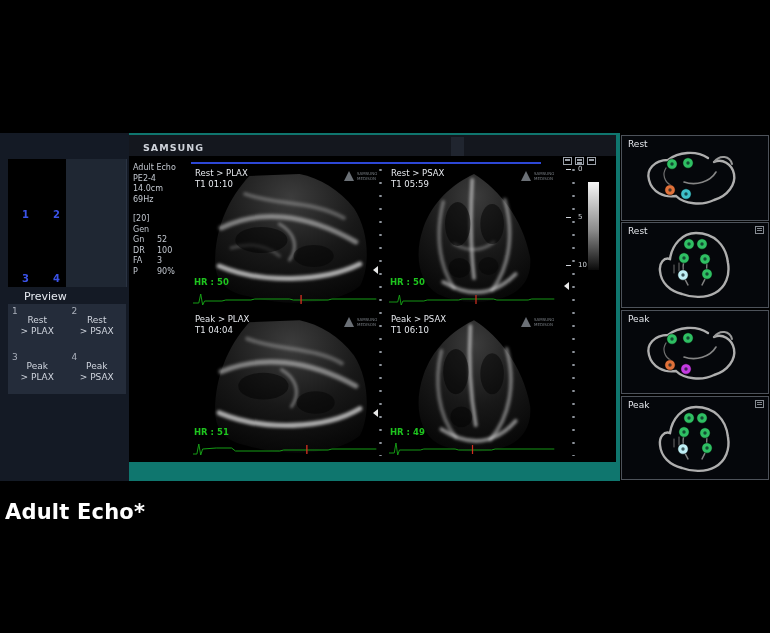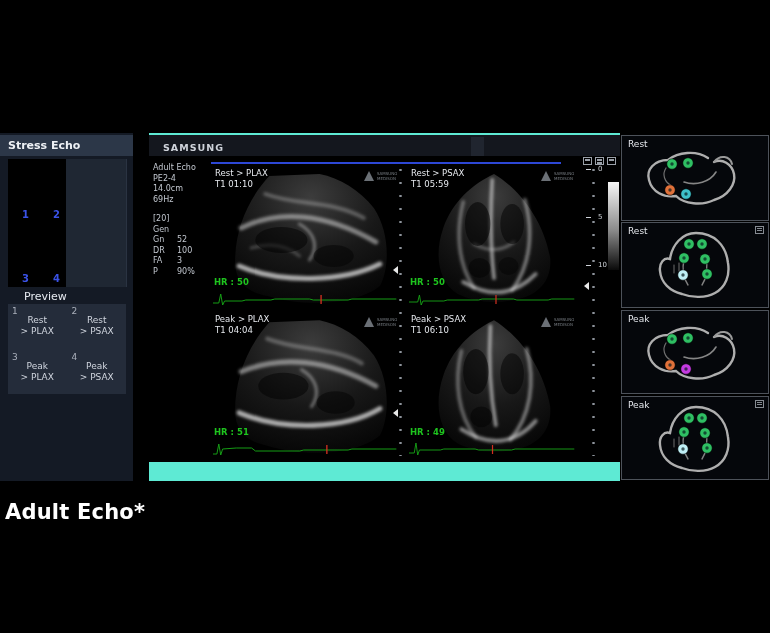--- a/index.html
+++ b/index.html
@@ -16,21 +16,21 @@
   #stage-right{left:58px;top:0;width:60px;height:128px;background:#1f2733;border-right:1px solid #2a3342}
   .stage-num{position:absolute;font-size:10px;font-weight:bold;color:#3a52e6}
   #preview-label{left:24px;top:157px;font-size:11px;color:#e6eaf0}
   #preview-grid{left:8px;top:171px;width:118px;height:90px;background:#242c3a;
                 display:grid;grid-template-columns:1fr 1fr;grid-template-rows:1fr 1fr;gap:1px}
   .pcell{background:#242c3a;position:relative}
   .pcell .pnum{position:absolute;left:4px;top:2px;font-size:9px;color:#aab0bb}
   .pcell .ptxt{position:absolute;left:0;top:11px;width:100%;text-align:center;
                font-size:9px;line-height:11px;color:#d0d5de}
   
-  #display{left:149px;top:0;width:528px;height:348px;background:#5eead4}
+  #display{left:129px;top:0;width:528px;height:348px;background:#0f766e}
   #disp-header{left:0;top:2px;width:487px;height:21px;background:#14171e}
   #brand{left:14px;top:7px;font-size:9.5px;font-weight:bold;letter-spacing:1px;color:#cfd3da}
   #title-block{left:0;top:2px;width:487px;text-align:center;font-size:8px;line-height:9px;color:#bfc4cd}
   #header-separator{left:322px;top:2px;width:13px;height:21px;background:#20252f}
   #disp-body{left:0;top:23px;width:487px;height:306px;background:#000}
   #info-col{left:4px;top:7px;width:60px;font-size:8px;line-height:10.5px;color:#c2c7cf}
   .info-gap{height:9px}
   .prow{display:flex}
   .prow .k{width:24px}
   #protocol-line{left:62px;top:6px;width:350px;height:2px;background:#2d47d6}
@@ -77,21 +77,20 @@
     </radialGradient>
     <filter id="soft">
         <feGaussianBlur stdDeviation="1.6"></feGaussianBlur>
       </filter>
   </defs>
 </svg>
 
 <div id="ui" class="abs">
 
   <aside id="sidebar" class="abs">
-    <div id="sb-header" class="abs">Stress Echo</div>
 
     <div id="stage-area" class="abs">
       <span class="stage-num" style="left:14px;top:50px">1</span>
       <span class="stage-num" style="left:45px;top:50px">2</span>
       <span class="stage-num" style="left:14px;top:114px">3</span>
       <span class="stage-num" style="left:45px;top:114px">4</span>
       <div id="stage-right" class="abs"></div>
     </div>
 
     <div id="preview-label" class="abs">Preview</div>

